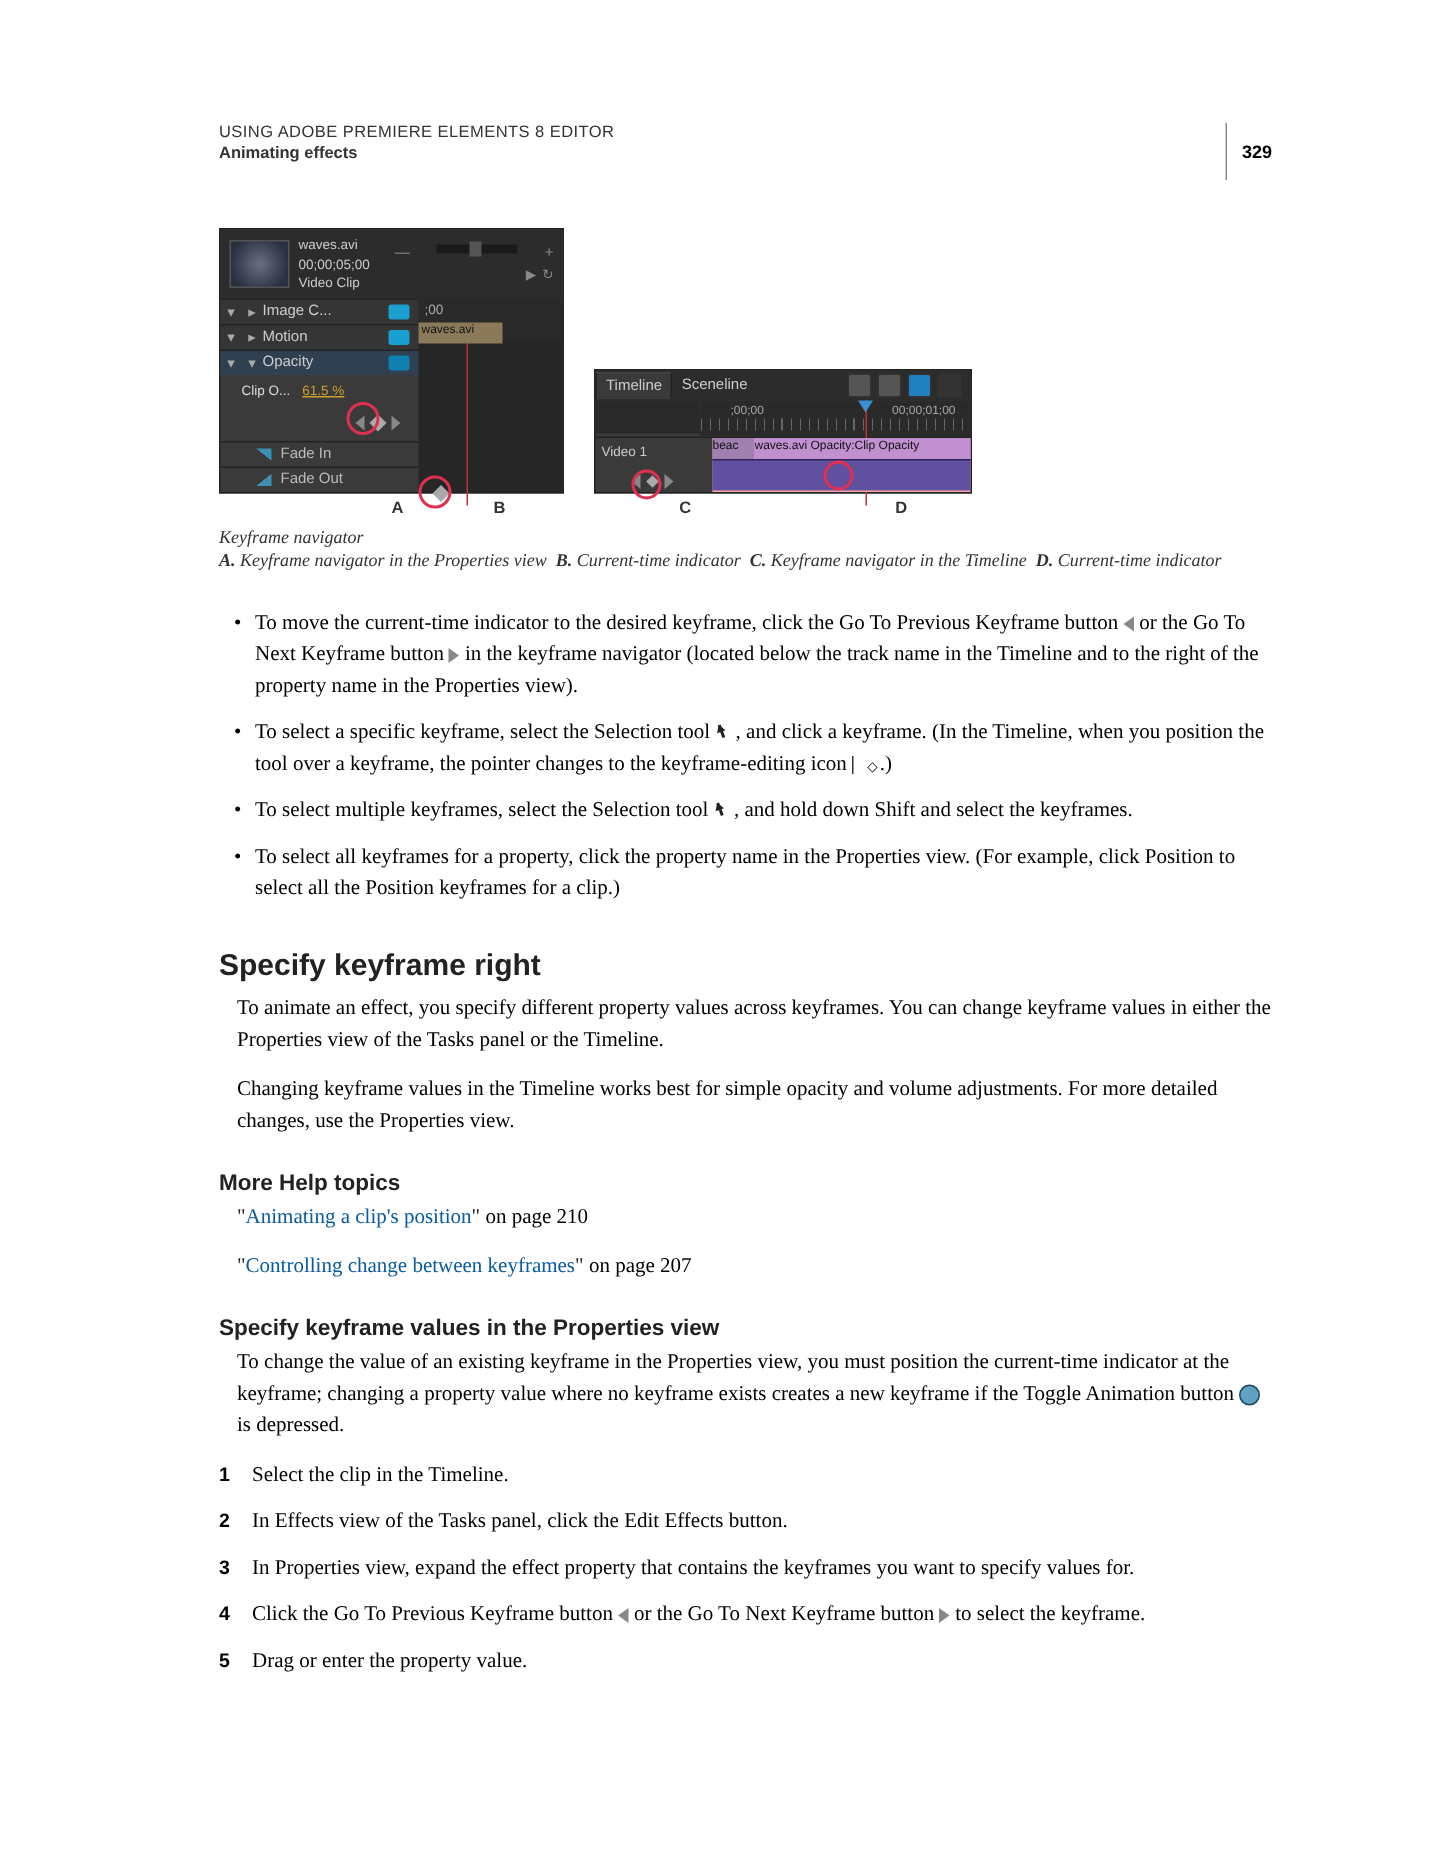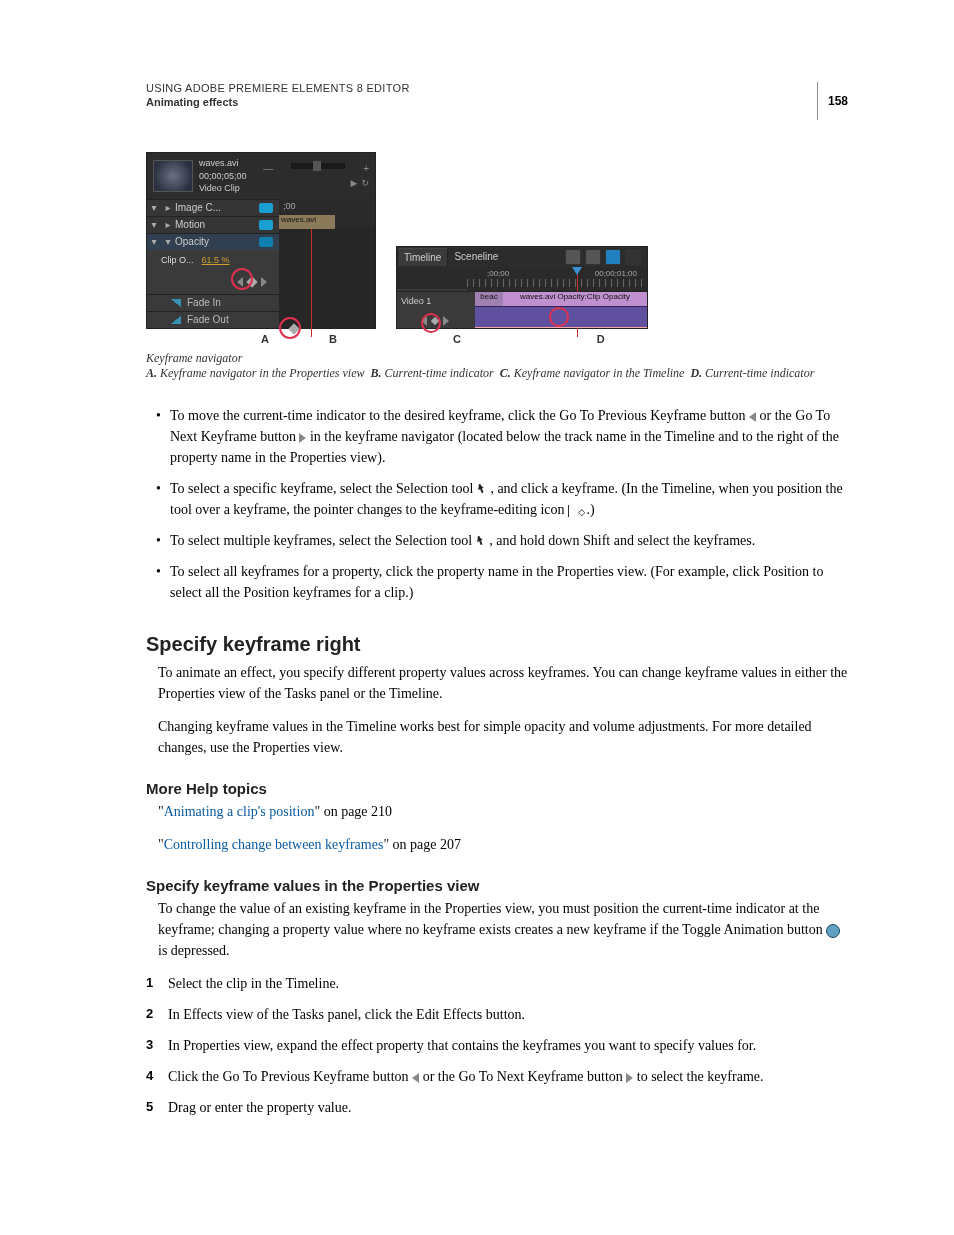--- a/index.html
+++ b/index.html
@@ -207,21 +207,20 @@
     width: 70px;
     padding: 4px;
     color: #ccc;
     font-size: 9px;
     position: relative;
   }
   .tl-track-area {
     flex: 1;
     background: #fca5a5;
     position: relative;
-    text-align: center;
   }
   .tl-clip1 {
     position: absolute; left: 0; top: 0; width: 28px; height: 14px;
     background: #a080b0;
     font-size: 8px; color: #111; overflow: hidden;
   }
   .tl-clip2 {
     position: absolute; left: 28px; top: 0; right: 0; height: 14px;
     background: #c090d0;
     font-size: 8px; color: #111; overflow: hidden; white-space: nowrap;
@@ -376,21 +375,21 @@
   .pos-rel { position: relative; }
 </style>
 </head>
 <body>
 
 <div class="page">
   <div class="header-left">
     <div class="header-product">USING ADOBE PREMIERE ELEMENTS 8 EDITOR</div>
     <div class="header-section">Animating effects</div>
   </div>
-  <div class="header-bar">158</div>
+  <div class="header-bar">329</div>
 
   <div class="figure-wrap">
     <div class="figure-row">
 
       <div class="props-panel pos-rel">
         <div class="props-top">
           <div class="thumb"></div>
           <div class="clip-meta">
             <div>waves.avi</div>
             <div>00;00;05;00</div>

